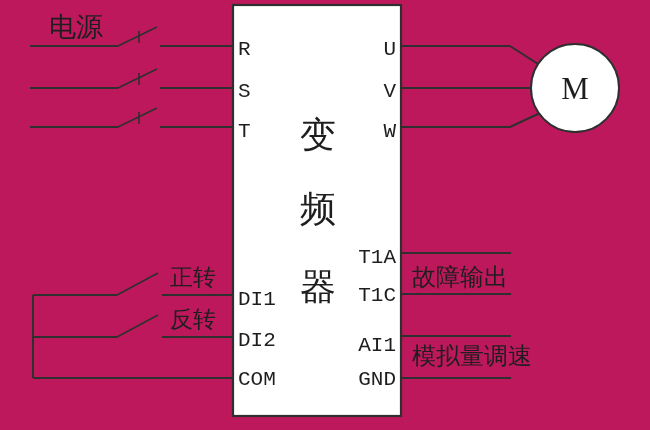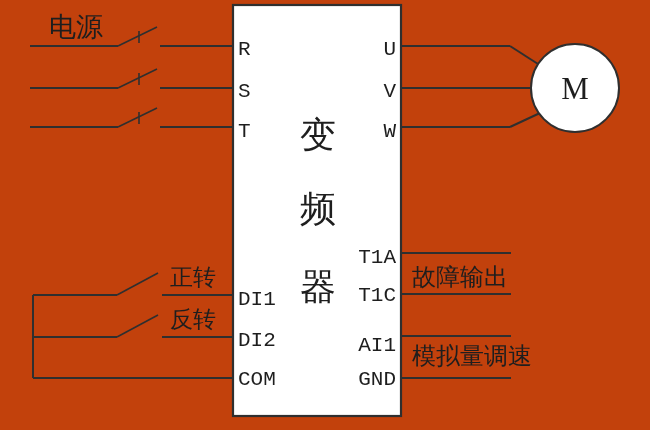--- a/index.html
+++ b/index.html
@@ -1,18 +1,18 @@
 <!DOCTYPE html>
 <html><head>
 <meta charset="utf-8">
 <style>
   html, body { margin: 0; padding: 0; background: #ffffff; }
   .stage {
     width: 650px; height: 430px; position: relative;
-    background: #c2410c; overflow: hidden;
+    background: #be185d; overflow: hidden;
     font-family: "Liberation Sans", sans-serif;
   }
   svg { display: block; }
   .wire { stroke: #2f2f2f; stroke-width: 2; fill: none; stroke-linecap: butt; }
   .thin { stroke-width: 1.6; }
   .box  { stroke: #2f2f2f; stroke-width: 2.2; fill: #ffffff; }
   .motor { stroke: #2f2f2f; stroke-width: 2; fill: #ffffff; }
   text { fill: #1e1e1e; }
   .term {
     font-family: "Liberation Mono", "DejaVu Sans Mono", monospace;

